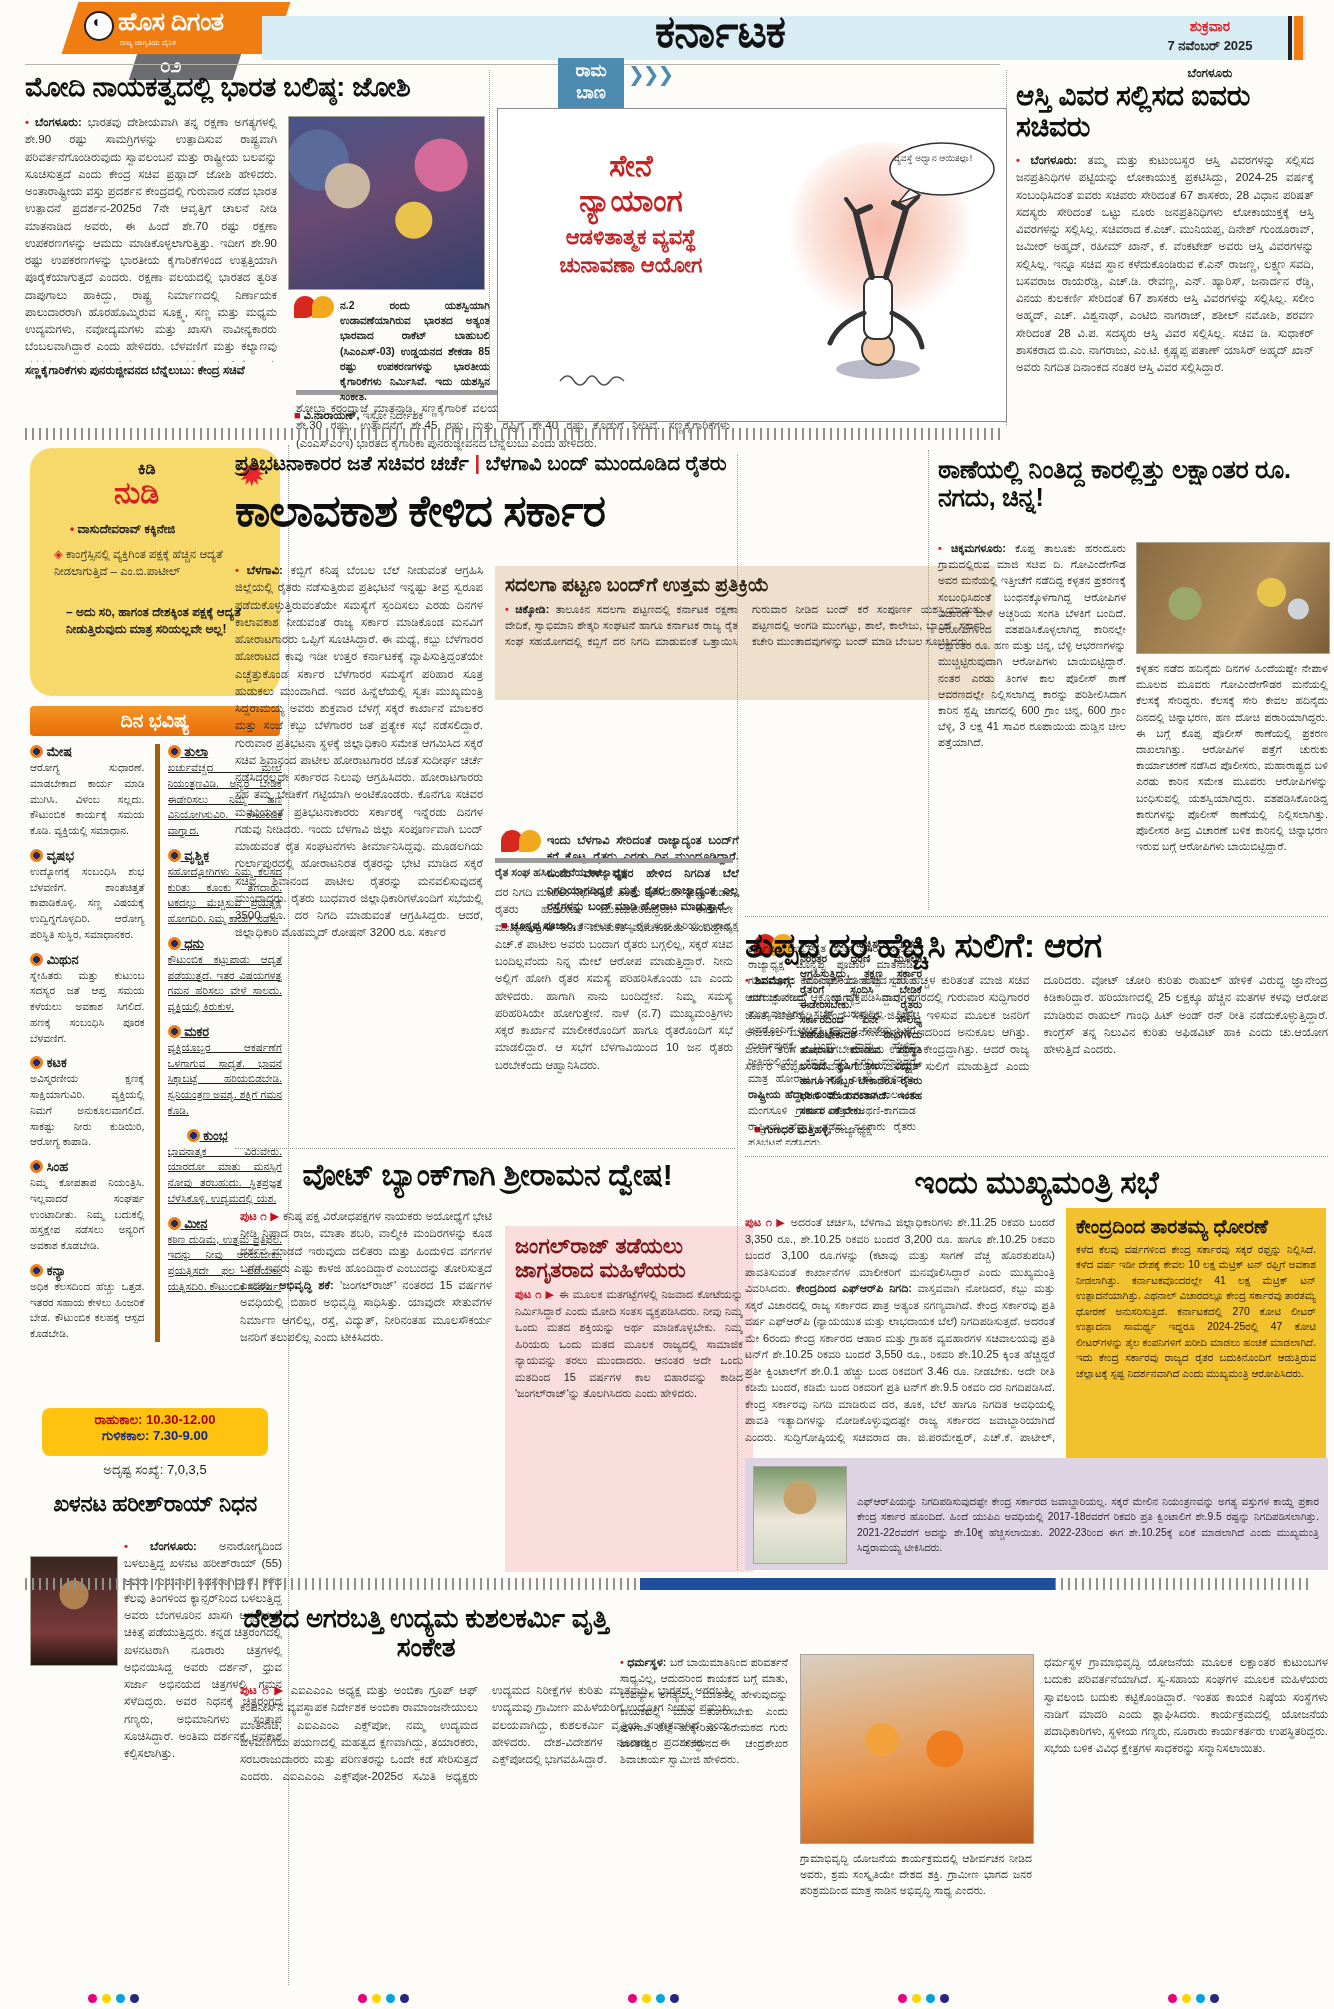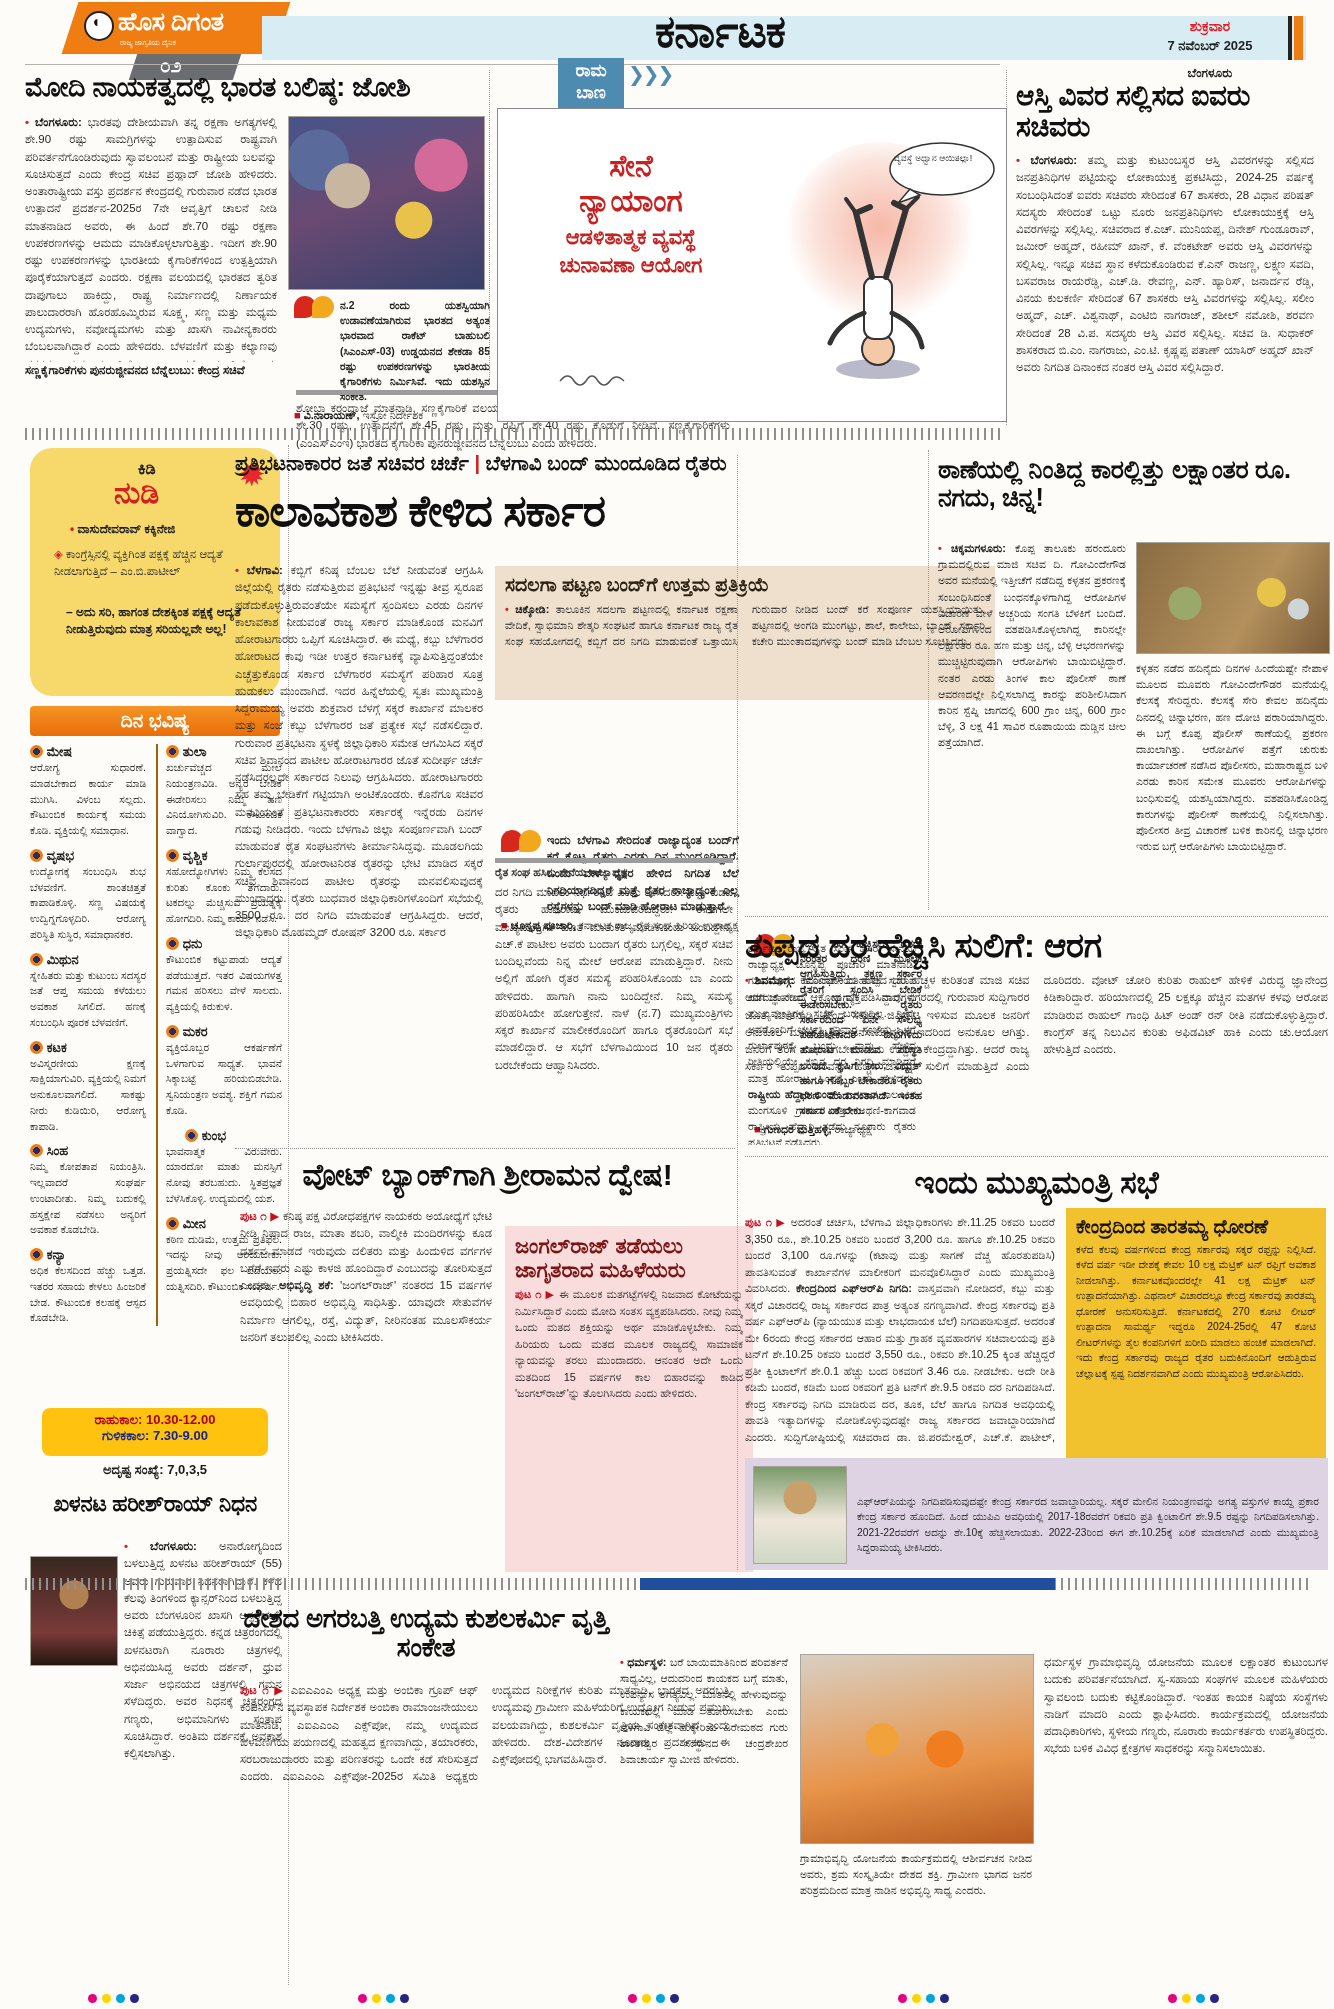--- a/index.html
+++ b/index.html
@@ -185,21 +185,21 @@
         </div>
         <div style="margin-bottom:9px;">
           <div style="font-weight:bold;font-size:13px;"><span style="display:inline-block;width:13px;height:13px;border-radius:50%;background:radial-gradient(circle,#1c2e6b 0 36%,#f07d12 37%);vertical-align:-2px;"></span> <span>ಸಿಂಹ</span></div>
           <div class="body-text" style="font-size:10.5px;">ನಿಮ್ಮ ಕೋಪತಾಪ ನಿಯಂತ್ರಿಸಿ. ಇಲ್ಲವಾದರೆ ಸಂಘರ್ಷ ಉಂಟಾದೀತು. ನಿಮ್ಮ ಬದುಕಲ್ಲಿ ಹಸ್ತಕ್ಷೇಪ ನಡೆಸಲು ಅನ್ಯರಿಗೆ ಅವಕಾಶ ಕೊಡಬೇಡಿ.</div>
         </div>
         <div>
           <div style="font-weight:bold;font-size:13px;"><span style="display:inline-block;width:13px;height:13px;border-radius:50%;background:radial-gradient(circle,#1c2e6b 0 36%,#f07d12 37%);vertical-align:-2px;"></span> <span>ಕನ್ಯಾ</span></div>
           <div class="body-text" style="font-size:10.5px;">ಅಧಿಕ ಕೆಲಸದಿಂದ ಹೆಚ್ಚು ಒತ್ತಡ. ಇತರರ ಸಹಾಯ ಕೇಳಲು ಹಿಂಜರಿಕೆ ಬೇಡ. ಕೌಟುಂಬಿಕ ಕಲಹಕ್ಕೆ ಆಸ್ಪದ ಕೊಡಬೇಡಿ.</div>
         </div>
       </div>
-      <div style="width:121px;border-left:2px solid #a16207;padding-left:8px;">
+      <div style="width:121px;border-left:5px solid #a16207;padding-left:8px;text-decoration:underline;">
         <div style="margin-bottom:9px;">
           <div style="font-weight:bold;font-size:13px;"><span style="display:inline-block;width:13px;height:13px;border-radius:50%;background:radial-gradient(circle,#1c2e6b 0 36%,#f07d12 37%);vertical-align:-2px;"></span> <span>ತುಲಾ</span></div>
           <div class="body-text" style="font-size:10.5px;">ಖರ್ಚುವೆಚ್ಚದ ಮೇಲೆ ನಿಯಂತ್ರಣವಿಡಿ. ಅನ್ಯರ ಬೇಡಿಕೆ ಈಡೇರಿಸಲು ನಿಮ್ಮ ಹಣ ವಿನಿಯೋಗಿಸುವಿರಿ. ಕೌಟುಂಬಿಕ ವಾಗ್ವಾದ.</div>
         </div>
         <div style="margin-bottom:9px;">
           <div style="font-weight:bold;font-size:13px;"><span style="display:inline-block;width:13px;height:13px;border-radius:50%;background:radial-gradient(circle,#1c2e6b 0 36%,#f07d12 37%);vertical-align:-2px;"></span> <span>ವೃಶ್ಚಿಕ</span></div>
           <div class="body-text" style="font-size:10.5px;">ಸಹೋದ್ಯೋಗಿಗಳು ನಿಮ್ಮ ಕೆಲಸದ ಕುರಿತು ಕೊಂಕು ತೆಗೆದಾರು. ಟಕದಲ್ನು ಮೆಚ್ಚಿಸುವ ಪ್ರಯತ್ನಕ್ಕೆ ಹೋಗದಿರಿ. ನಿಮ್ಮ ಕಾರ್ಯ ನಡೆಸಿ.</div>
         </div>
         <div style="margin-bottom:9px;">
           <div style="font-weight:bold;font-size:13px;"><span style="display:inline-block;width:13px;height:13px;border-radius:50%;background:radial-gradient(circle,#1c2e6b 0 36%,#f07d12 37%);vertical-align:-2px;"></span> <span>ಧನು</span></div>
@@ -218,21 +218,21 @@
           <div class="body-text" style="font-size:10.5px;">ಕಠಿಣ ದುಡಿಮೆ, ಉತ್ತಮ ಪ್ರತಿಫಲ. ಇದನ್ನು ನೀವು ಅರಿಯಬೇಕು. ಪ್ರಯತ್ನಿಸದೇ ಫಲ ಪಡೆಯಲು ಯತ್ನಿಸದಿರಿ. ಕೌಟುಂಬಿಕ ಸಂಘರ್ಷ.</div>
         </div>
       </div>
     </div>
   </div>
 
   <div class="abs" style="left:42px;top:1408px;width:226px;height:44px;background:#ffc20e;border-radius:8px;text-align:center;padding-top:4px;">
     <div style="font-size:13px;font-weight:bold;color:#a8001a;">ರಾಹುಕಾಲ: 10.30-12.00</div>
     <div style="font-size:13px;font-weight:bold;color:#14268a;">ಗುಳಿಕಕಾಲ: 7.30-9.00</div>
   </div>
-  <div class="abs" style="left:30px;top:1462px;width:250px;text-align:center;font-size:13px;font-weight:bold;color:#1a1a1a;">ಅದೃಷ್ಟ ಸಂಖ್ಯೆ: 7,0,3,5</div>
+  <div class="abs" style="left:30px;top:1462px;width:250px;text-align:center;font-size:13px;font-weight:normal;color:#1a1a1a;">ಅದೃಷ್ಟ ಸಂಖ್ಯೆ: 7,0,3,5</div>
 
   <div class="abs hl" style="left:28px;top:1492px;width:254px;font-size:22px;text-align:center;">ಖಳನಟ ಹರೀಶ್‌ರಾಯ್ ನಿಧನ</div>
   <div class="abs photo ph-harish" style="left:30px;top:1556px;width:86px;height:108px;"></div>
   <div class="abs body-text" style="left:124px;top:1538px;width:158px;height:280px;">
     <span class="dl">ಬೆಂಗಳೂರು:</span>
     <span>ಅನಾರೋಗ್ಯದಿಂದ ಬಳಲುತ್ತಿದ್ದ ಖಳನಟ ಹರೀಶ್‌ರಾಯ್ (55) ಅವರು ಗುರುವಾರ ನಿಧನರಾಗಿದ್ದಾರೆ. ಕಳೆದ ಕೆಲವು ತಿಂಗಳಿಂದ ಕ್ಯಾನ್ಸರ್‌ನಿಂದ ಬಳಲುತ್ತಿದ್ದ ಅವರು ಬೆಂಗಳೂರಿನ ಖಾಸಗಿ ಆಸ್ಪತ್ರೆಯಲ್ಲಿ ಚಿಕಿತ್ಸೆ ಪಡೆಯುತ್ತಿದ್ದರು. ಕನ್ನಡ ಚಿತ್ರರಂಗದಲ್ಲಿ ಖಳನಟರಾಗಿ ನೂರಾರು ಚಿತ್ರಗಳಲ್ಲಿ ಅಭಿನಯಿಸಿದ್ದ ಅವರು ದರ್ಶನ್, ಧ್ರುವ ಸರ್ಜಾ ಅಭಿನಯದ ಚಿತ್ರಗಳಲ್ಲಿ ಗಮನ ಸೆಳೆದಿದ್ದರು. ಅವರ ನಿಧನಕ್ಕೆ ಚಿತ್ರರಂಗದ ಗಣ್ಯರು, ಅಭಿಮಾನಿಗಳು ಸಂತಾಪ ಸೂಚಿಸಿದ್ದಾರೆ. ಅಂತಿಮ ದರ್ಶನಕ್ಕೆ ಅವಕಾಶ ಕಲ್ಪಿಸಲಾಗಿತ್ತು.</span>
   </div>
 
   <div class="abs vrule" style="left:288px;top:445px;height:1540px;"></div>
 

